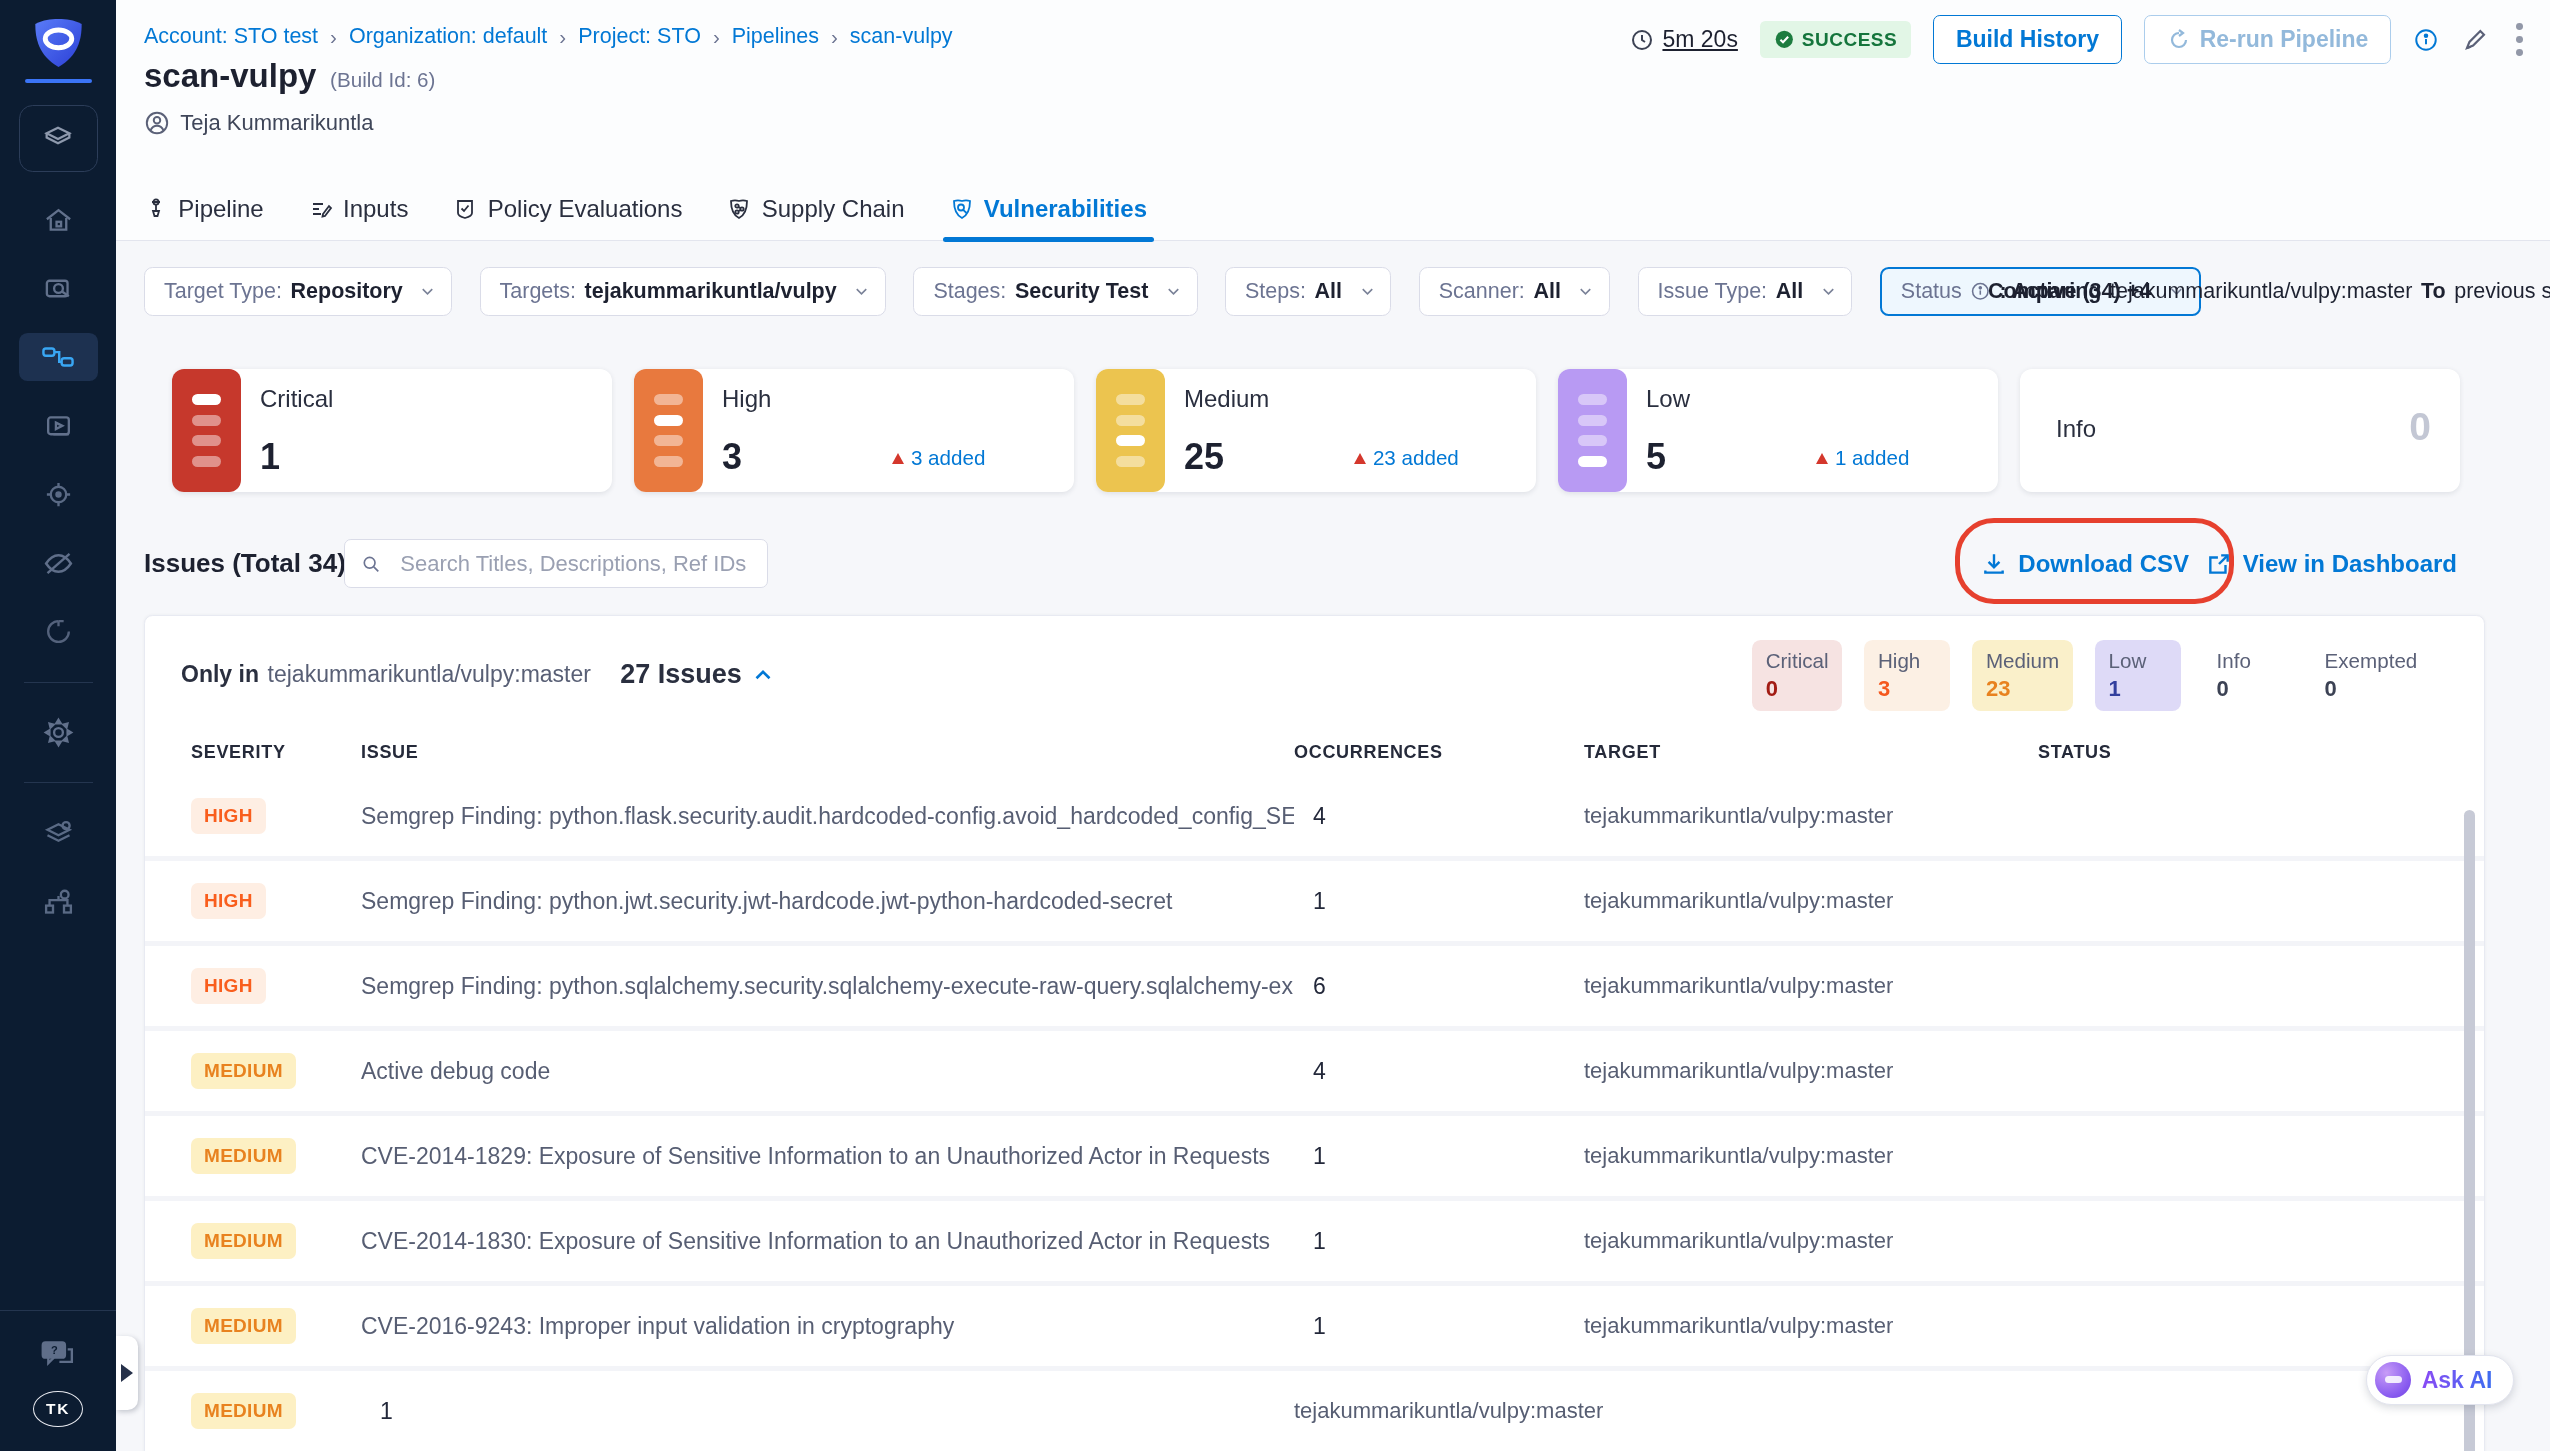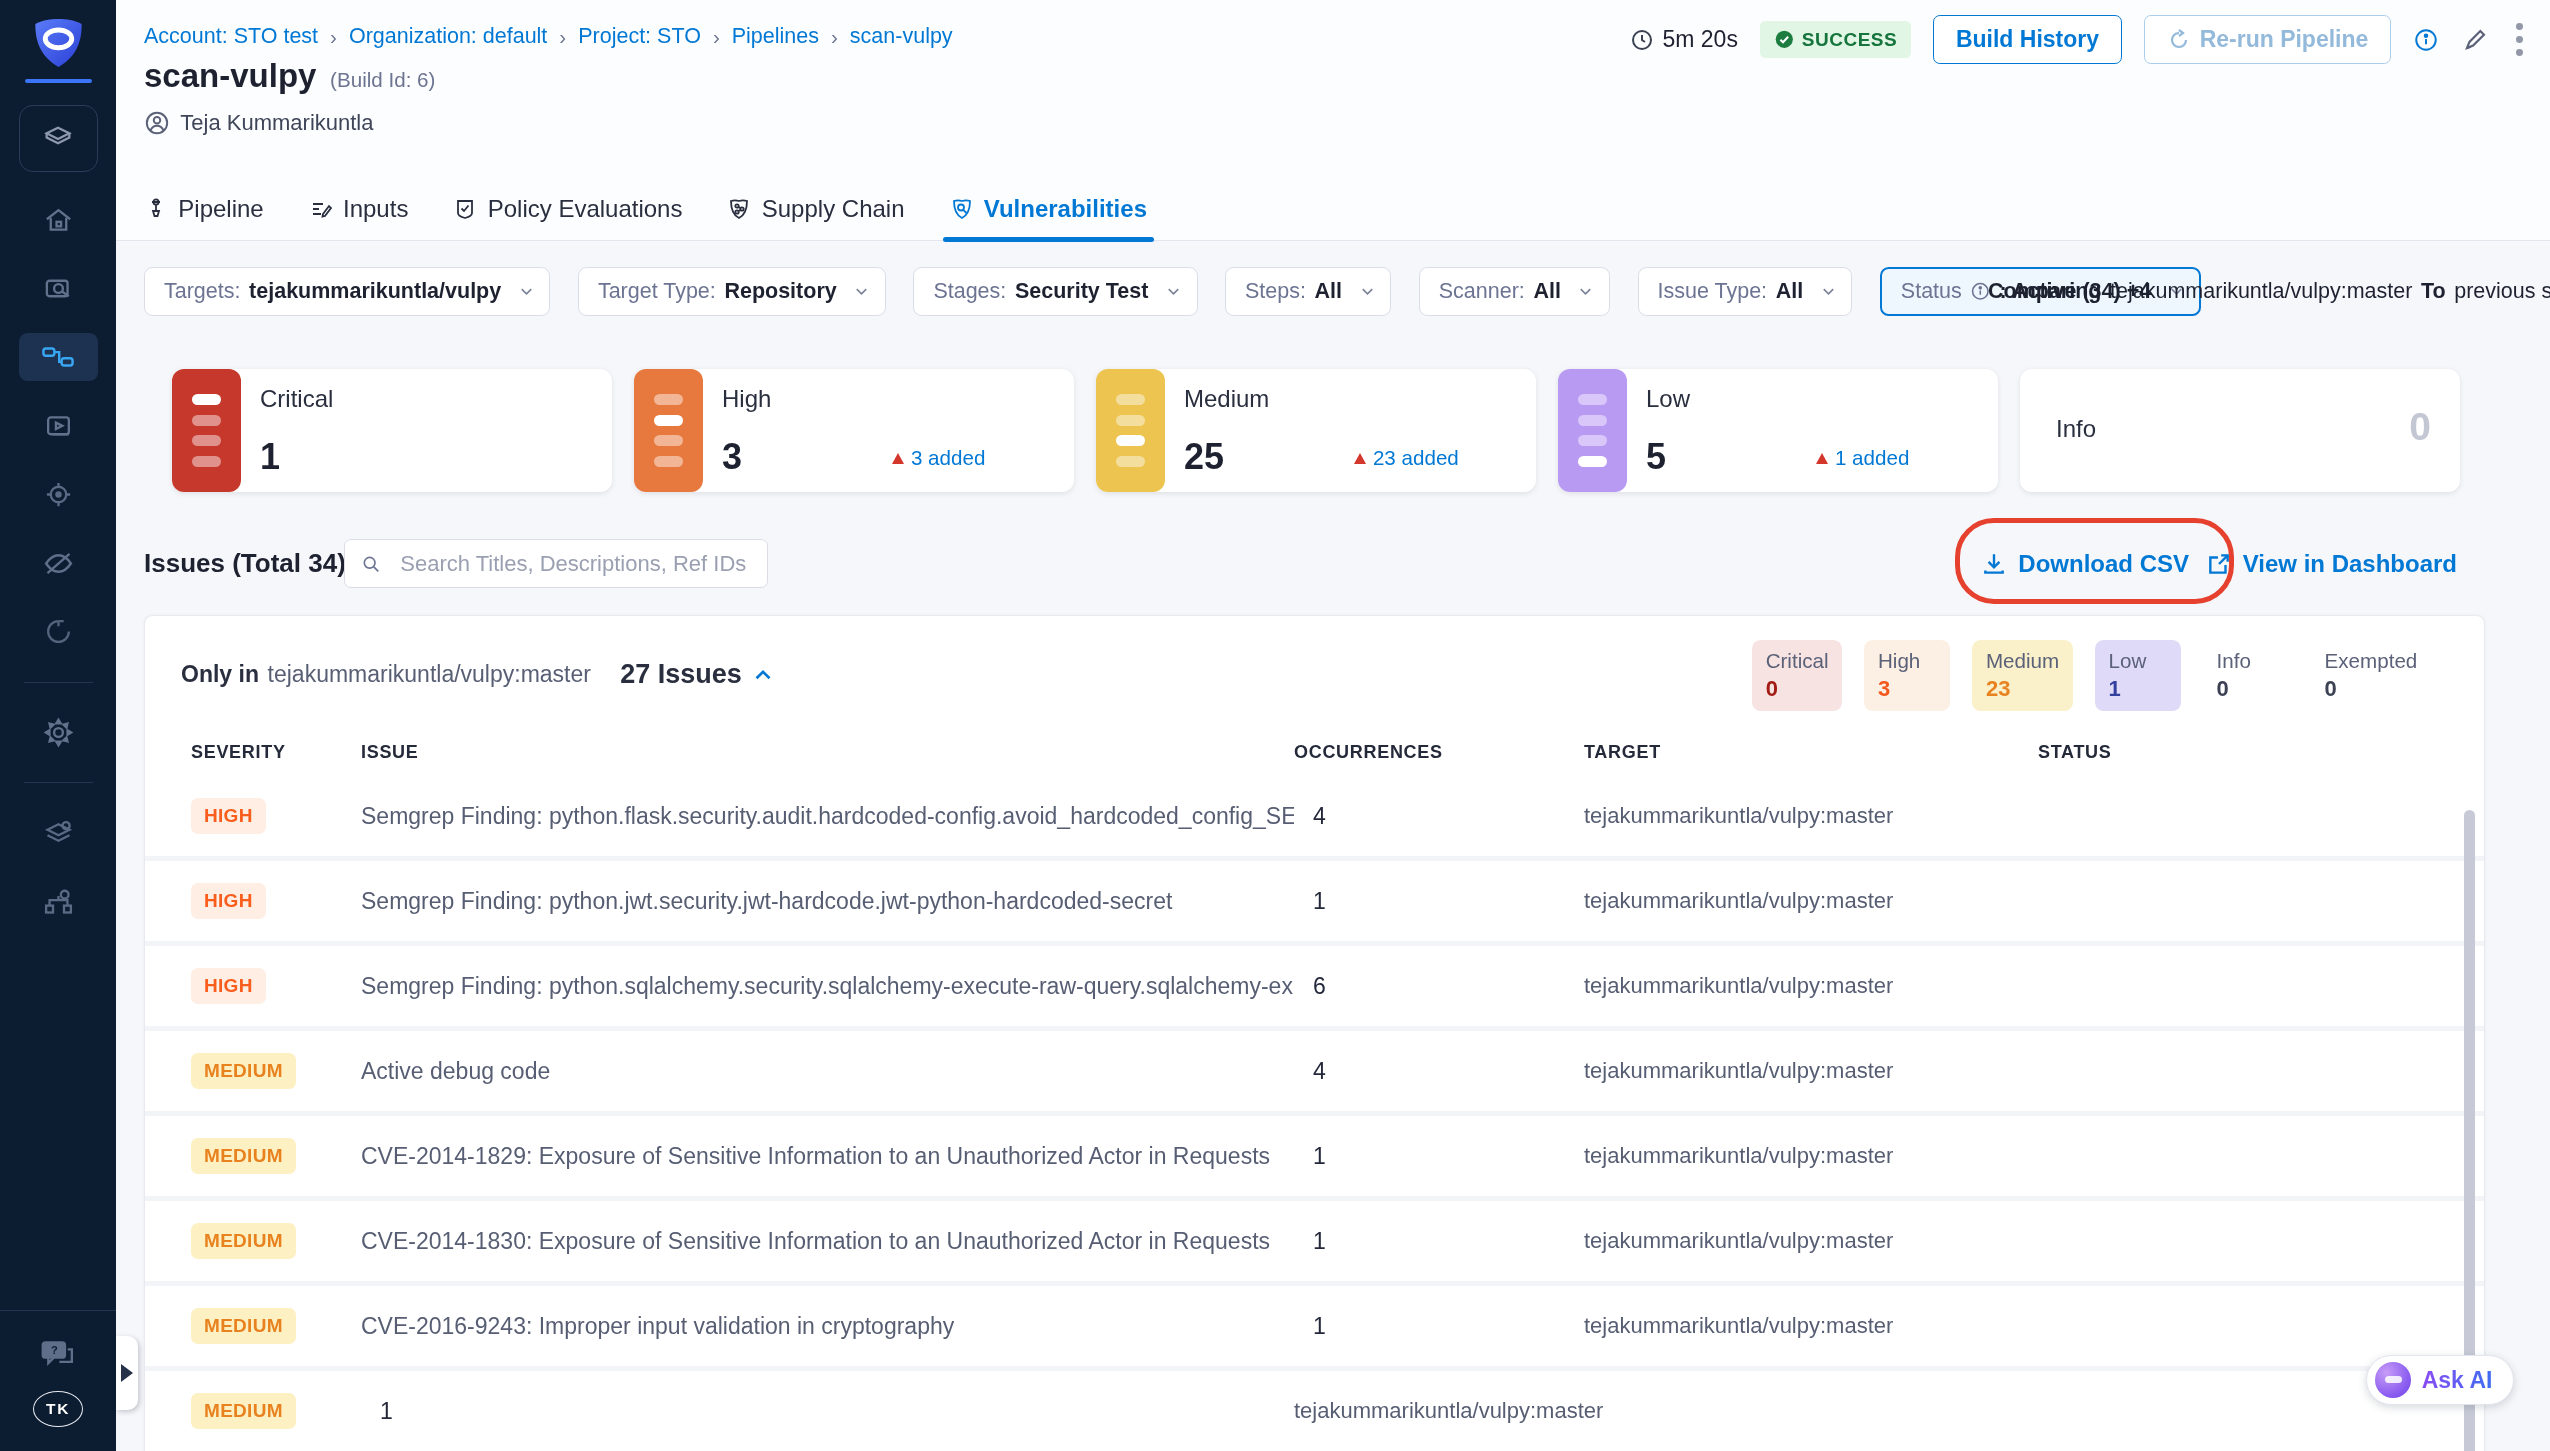--- a/index.html
+++ b/index.html
@@ -22,21 +22,21 @@
   svg.ic { display:block; }
 
   
   .main { position:absolute; left:116px; top:0; width:2434px; height:1451px; }
 
   .topbar { position:absolute; left:0; top:0; width:2434px; height:241px; background:#fcfdfe; border-bottom:1.7px solid #e3e5ee; }
   .breadcrumb { position:absolute; left:28px; top:24px; font-size:21.5px; display:flex; gap:12px; align-items:center; }
   .breadcrumb a { color:#0278d5; text-decoration:none; }
   .crumb-sep { color:#6c7492; font-size:20.6px; }
   .topbar-right { position:absolute; right:24px; top:13.7px; height:52px; display:flex; align-items:center; gap:22px; }
-  .duration { display:flex; align-items:center; gap:8.6px; font-size:23px; color:#1d2130; }
+  .duration { display:flex; align-items:center; gap:8.6px; font-size:23px; color:#1d2130;text-decoration:underline; }
   .badge-success { display:flex; align-items:flex-start; gap:7.7px; background:#e2f6e6; border-radius:5.2px; padding:7.7px 13.7px; color:#15753c; font-size:19px; font-weight:bold; letter-spacing:0.5px; }
   .btn { height:49px; display:flex; align-items:center; justify-content:center; border-radius:6.9px; background:#fff; font-size:23px; font-weight:600; padding:0 22px; cursor:pointer; }
   .btn-primary-outline { border:1.7px solid #0278d5; color:#0278d5; }
   .btn-disabled-outline { border:1.7px solid #abcdec; color:#93b9db; gap:8.6px; }
   .kebab { display:flex; flex-direction:column; gap:6px; padding:3.4px; }
   .kebab i { width:6.9px; height:6.9px; border-radius:50%; background:#9298a8; }
 
   .title-row { position:absolute; left:28px; top:57px; display:flex; align-items:baseline; gap:13.7px; }
   .page-title { font-size:33px; font-weight:bold; color:#1d2130; }
   .build-id { font-size:20.6px; color:#6c7492; }
@@ -337,29 +337,29 @@
             </svg>
           <span>Vulnerabilities</span>
         </div>
       </nav>
     </header>
 
     <div class="content">
 
       <div class="filters">
         <div class="filter">
+          <span class="flabel">Target Type:</span>
+            <span class="fvalue">Repository</span>
+          <svg class="chev" width="19" height="19" viewBox="0 0 24 24" fill="none" stroke="#7a8298" stroke-width="2">
+              <path d="M6 9 L12 15 L18 9"></path>
+            </svg>
+        </div>
+        <div class="filter">
           <span class="flabel">Targets:</span>
             <span class="fvalue">tejakummarikuntla/vulpy</span>
-          <svg class="chev" width="19" height="19" viewBox="0 0 24 24" fill="none" stroke="#7a8298" stroke-width="2">
-              <path d="M6 9 L12 15 L18 9"></path>
-            </svg>
-        </div>
-        <div class="filter">
-          <span class="flabel">Target Type:</span>
-            <span class="fvalue">Repository</span>
           <svg class="chev" width="19" height="19" viewBox="0 0 24 24" fill="none" stroke="#7a8298" stroke-width="2">
               <path d="M6 9 L12 15 L18 9"></path>
             </svg>
         </div>
         <div class="filter">
           <span class="flabel">Stages:</span>
             <span class="fvalue">Security Test</span>
           <svg class="chev" width="19" height="19" viewBox="0 0 24 24" fill="none" stroke="#7a8298" stroke-width="2">
               <path d="M6 9 L12 15 L18 9"></path>
             </svg>

